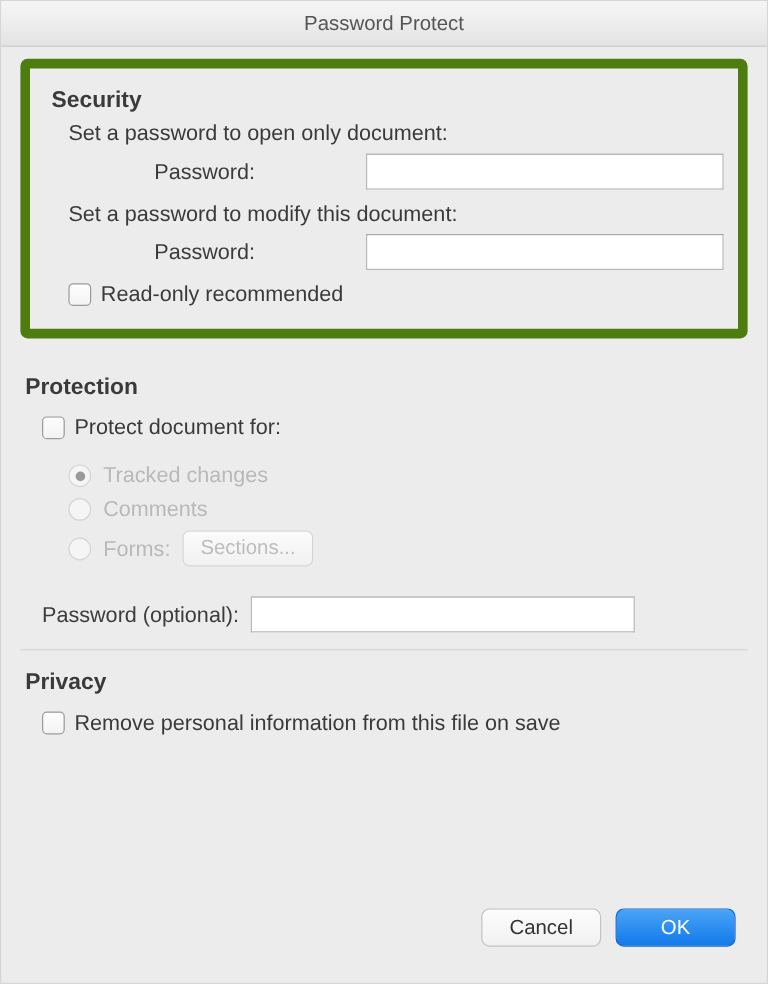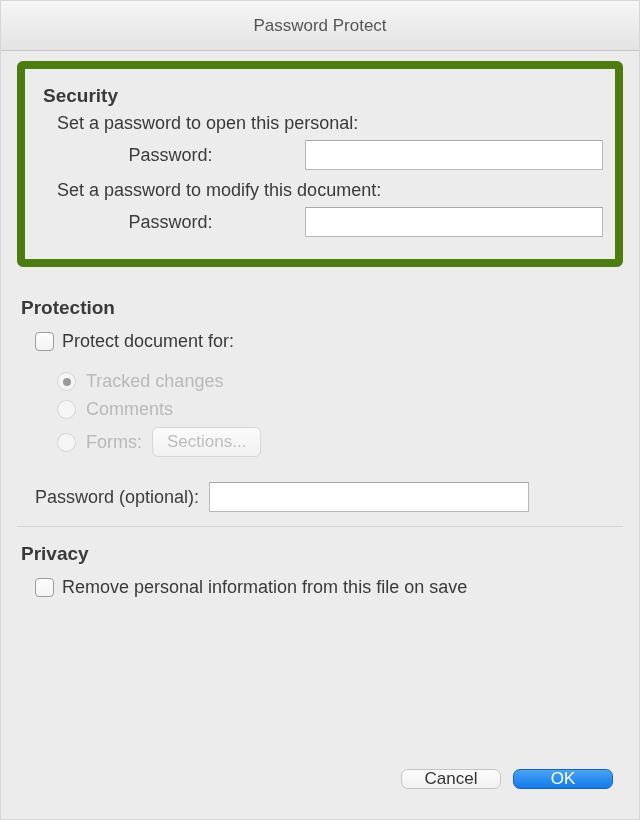--- a/index.html
+++ b/index.html
@@ -15,21 +15,21 @@
   }
   .window {
     width: 100%;
     height: 100%;
     background: #ececec;
     display: flex;
     flex-direction: column;
     border: 1px solid #d6d6d6;
   }
   .titlebar {
-    height: 50px;
+    height: 38px;
     background: linear-gradient(#f6f6f6, #e3e3e3);
     border-bottom: 1px solid #c7c7c7;
     display: flex;
     align-items: center;
     justify-content: center;
     font-size: 17px;
     color: #555;
     user-select: none;
   }
   .content {
@@ -148,21 +148,21 @@
 
   .button-row {
     display: flex;
     justify-content: flex-end;
     gap: 12px;
     padding: 10px 10px 20px 10px;
     margin-top: auto;
   }
   .btn {
     min-width: 100px;
-    height: 20px;
+    height: 32px;
     border-radius: 7px;
     border: 1px solid #c4c4c4;
     background: linear-gradient(#fcfcfc, #f1f1f1);
     font-size: 17px;
     color: #333;
     display: inline-flex;
     align-items: center;
     justify-content: center;
     padding: 0 18px;
     cursor: pointer;
@@ -188,32 +188,38 @@
 <div class="window">
   <div class="titlebar">
     <span>Password Protect</span>
   </div>
 
   <div class="content">
 
     <div class="highlight-box">
       <div class="section-title" style="margin-top:0">Security</div>
 
-      <div class="instr indent1">Set a password to open this personal:</div>
+      <div class="instr indent1">Set a password to open only document:</div>
       <div class="pw-row">
         <div class="pw-label label-text">Password:</div>
         <input type="password" class="pw-input" value="" style="">
       </div>
 
       <div class="instr indent1">Set a password to modify this document:</div>
       <div class="pw-row">
         <div class="pw-label label-text">Password:</div>
         <input type="password" class="pw-input" value="" style="">
       </div>
 
+      <div class="row indent1">
+        <label class="checkbox">
+          <span class="box"></span>
+          <span>Read-only recommended</span>
+        </label>
+      </div>
     </div>
 
     <div class="section-title">Protection</div>
 
     <div class="row indent1">
       <label class="checkbox">
         <span class="box"></span>
         <span>Protect document for:</span>
       </label>
     </div>

